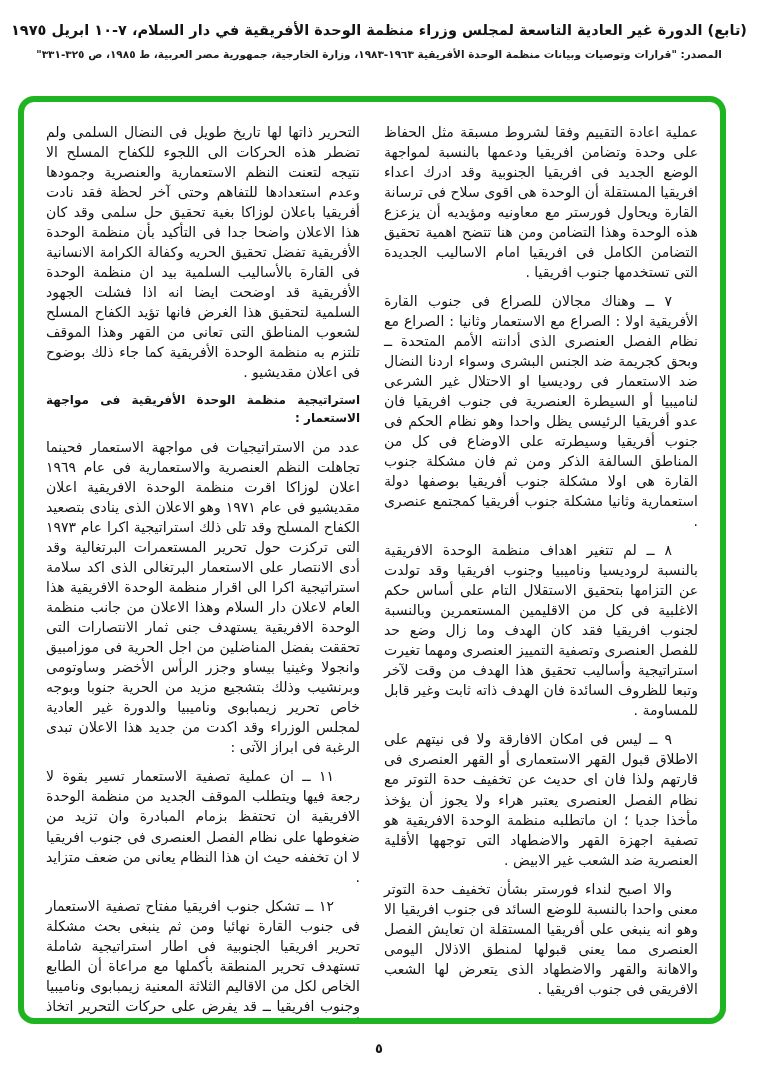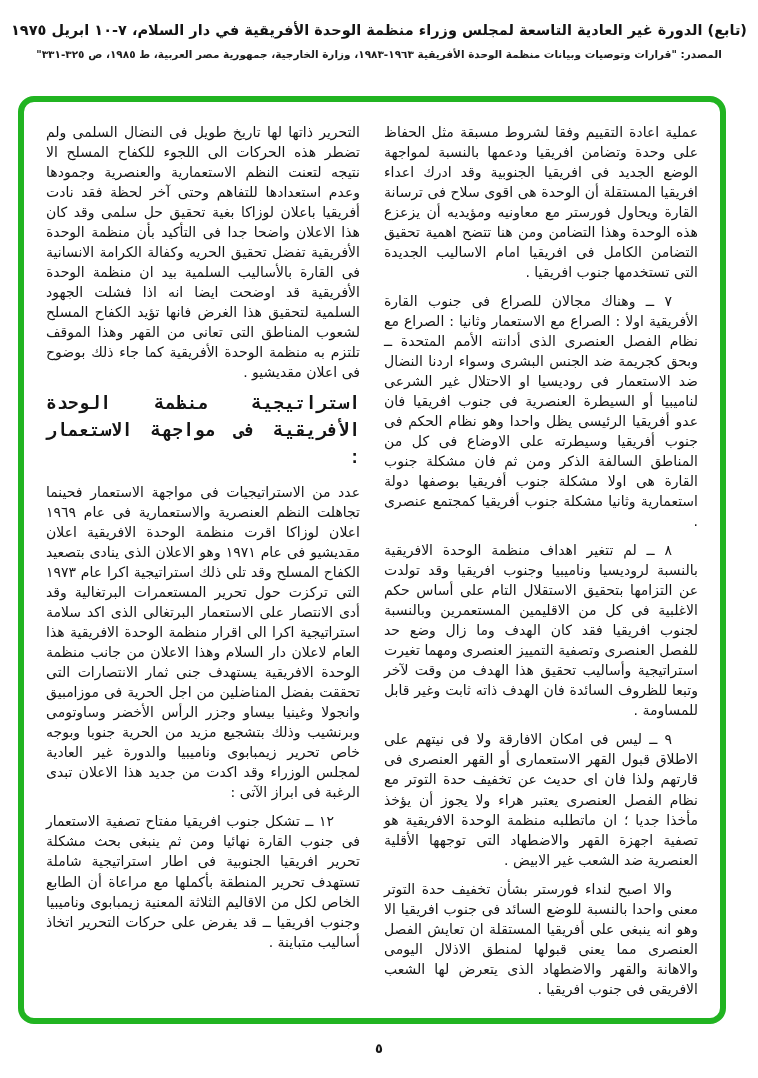--- a/index.html
+++ b/index.html
@@ -65,26 +65,25 @@
     font-size: 14px;
     line-height: 1.43;
     text-align: justify;
     text-align-last: right;
   }
   .col p.indent {
     text-indent: 26px;
   }
   .col h2.section-heading {
     margin: 4px 0 10px 0;
-    font-size: 18px;
+    font-size: 12px;
     font-weight: bold;
     line-height: 1.5;
     text-align: justify;
     text-align-last: right;
-    font-family: Liberation Mono, monospace;
   }
   .page-footer {
     position: absolute;
     top: 1038px;
     left: 0;
     width: 100%;
     text-align: center;
   }
   .page-number {
     font-size: 13px;
@@ -109,20 +108,21 @@
         <p class="indent">٧ ــ وهناك مجالان للصراع فى جنوب القارة الأفريقية اولا : الصراع مع الاستعمار وثانيا : الصراع مع نظام الفصل العنصرى الذى أدانته الأمم المتحدة ــ وبحق كجريمة ضد الجنس البشرى وسواء اردنا النضال ضد الاستعمار فى روديسيا او الاحتلال غير الشرعى لناميبيا أو السيطرة العنصرية فى جنوب افريقيا فان عدو أفريقيا الرئيسى يظل واحدا وهو نظام الحكم فى جنوب أفريقيا وسيطرته على الاوضاع فى كل من المناطق السالفة الذكر ومن ثم فان مشكلة جنوب القارة هى اولا مشكلة جنوب أفريقيا بوصفها دولة استعمارية وثانيا مشكلة جنوب أفريقيا كمجتمع عنصرى .</p>
         <p class="indent">٨ ــ لم تتغير اهداف منظمة الوحدة الافريقية بالنسبة لروديسيا وناميبيا وجنوب افريقيا وقد تولدت عن التزامها بتحقيق الاستقلال التام على أساس حكم الاغلبية فى كل من الاقليمين المستعمرين وبالنسبة لجنوب افريقيا فقد كان الهدف وما زال وضع حد للفصل العنصرى وتصفية التمييز العنصرى ومهما تغيرت استراتيجية وأساليب تحقيق هذا الهدف من وقت لآخر وتبعا للظروف السائدة فان الهدف ذاته ثابت وغير قابل للمساومة .</p>
         <p class="indent">٩ ــ ليس فى امكان الافارقة ولا فى نيتهم على الاطلاق قبول القهر الاستعمارى أو القهر العنصرى فى قارتهم ولذا فان اى حديث عن تخفيف حدة التوتر مع نظام الفصل العنصرى يعتبر هراء ولا يجوز أن يؤخذ مأخذا جديا ؛ ان ماتطلبه منظمة الوحدة الافريقية هو تصفية اجهزة القهر والاضطهاد التى توجهها الأقلية العنصرية ضد الشعب غير الابيض .</p>
         <p class="indent">والا اصبح لنداء فورستر بشأن تخفيف حدة التوتر معنى واحدا بالنسبة للوضع السائد فى جنوب افريقيا الا وهو انه ينبغى على أفريقيا المستقلة ان تعايش الفصل العنصرى مما يعنى قبولها لمنطق الاذلال اليومى والاهانة والقهر والاضطهاد الذى يتعرض لها الشعب الافريقى فى جنوب افريقيا .</p>
       </section>
 
       <section class="col">
         <p>التحرير ذاتها لها تاريخ طويل فى النضال السلمى ولم تضطر هذه الحركات الى اللجوء للكفاح المسلح الا نتيجه لتعنت النظم الاستعمارية والعنصرية وجمودها وعدم استعدادها للتفاهم وحتى آخر لحظة فقد نادت أفريقيا باعلان لوزاكا بغية تحقيق حل سلمى وقد كان هذا الاعلان واضحا جدا فى التأكيد بأن منظمة الوحدة الأفريقية تفضل تحقيق الحريه وكفالة الكرامة الانسانية فى القارة بالأساليب السلمية بيد ان منظمة الوحدة الأفريقية قد اوضحت ايضا انه اذا فشلت الجهود السلمية لتحقيق هذا الغرض فانها تؤيد الكفاح المسلح لشعوب المناطق التى تعانى من القهر وهذا الموقف تلتزم به منظمة الوحدة الأفريقية كما جاء ذلك بوضوح فى اعلان مقديشيو .</p>
         <h2 class="section-heading">استراتيجية منظمة الوحدة الأفريقية فى مواجهة الاستعمار :</h2>
         <p>عدد من الاستراتيجيات فى مواجهة الاستعمار فحينما تجاهلت النظم العنصرية والاستعمارية فى عام ١٩٦٩ اعلان لوزاكا اقرت منظمة الوحدة الافريقية اعلان مقديشيو فى عام ١٩٧١ وهو الاعلان الذى ينادى بتصعيد الكفاح المسلح وقد تلى ذلك استراتيجية اكرا عام ١٩٧٣ التى تركزت حول تحرير المستعمرات البرتغالية وقد أدى الانتصار على الاستعمار البرتغالى الذى اكد سلامة استراتيجية اكرا الى اقرار منظمة الوحدة الافريقية هذا العام لاعلان دار السلام وهذا الاعلان من جانب منظمة الوحدة الافريقية يستهدف جنى ثمار الانتصارات التى تحققت بفضل المناضلين من اجل الحرية فى موزامبيق وانجولا وغينيا بيساو وجزر الرأس الأخضر وساوتومى وبرنشيب وذلك بتشجيع مزيد من الحرية جنوبا وبوجه خاص تحرير زيمبابوى وناميبيا والدورة غير العادية لمجلس الوزراء وقد اكدت من جديد هذا الاعلان تبدى الرغبة فى ابراز الآتى :</p>
+        <p class="indent">١١ ــ ان عملية تصفية الاستعمار تسير بقوة لا رجعة فيها ويتطلب الموقف الجديد من منظمة الوحدة الافريقية ان تحتفظ بزمام المبادرة وان تزيد من ضغوطها على نظام الفصل العنصرى فى جنوب افريقيا لا ان تخففه حيث ان هذا النظام يعانى من ضعف متزايد .</p>
         <p class="indent">١٢ ــ تشكل جنوب افريقيا مفتاح تصفية الاستعمار فى جنوب القارة نهائيا ومن ثم ينبغى بحث مشكلة تحرير افريقيا الجنوبية فى اطار استراتيجية شاملة تستهدف تحرير المنطقة بأكملها مع مراعاة أن الطابع الخاص لكل من الاقاليم الثلاثة المعنية زيمبابوى وناميبيا وجنوب افريقيا ــ قد يفرض على حركات التحرير اتخاذ أساليب متباينة .</p>
       </section>
 
     </div>
   </main>
 
   <footer class="page-footer">
     <span class="page-number">٥</span>
   </footer>
 

